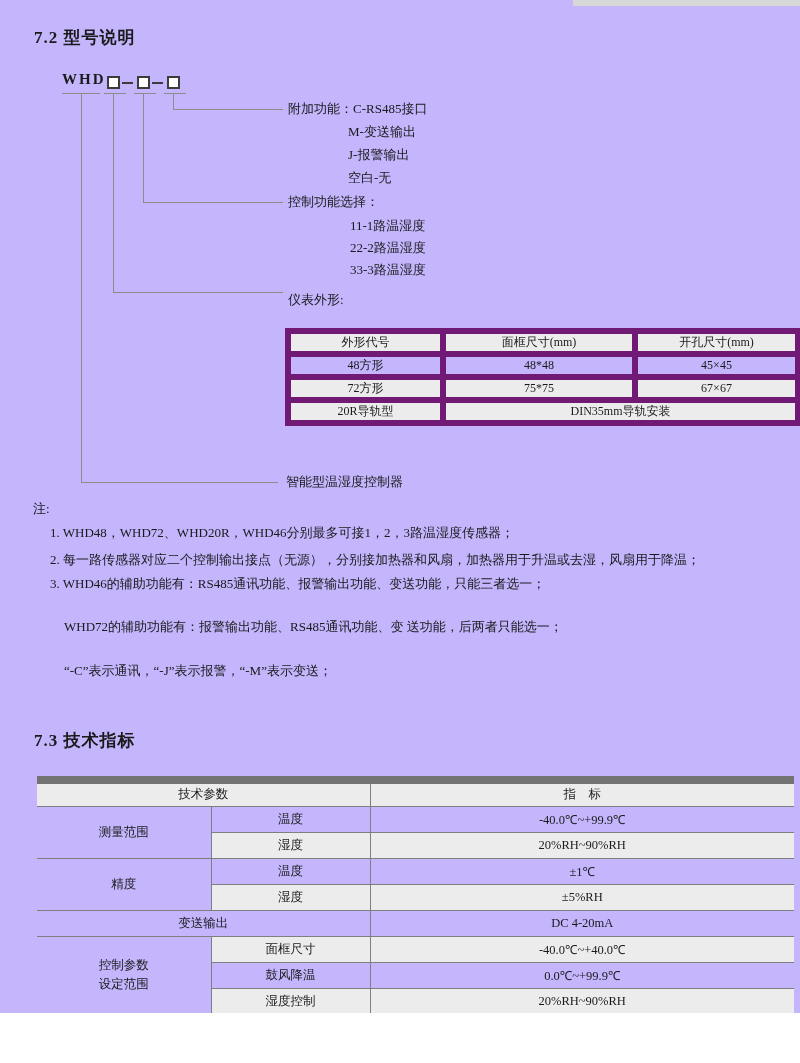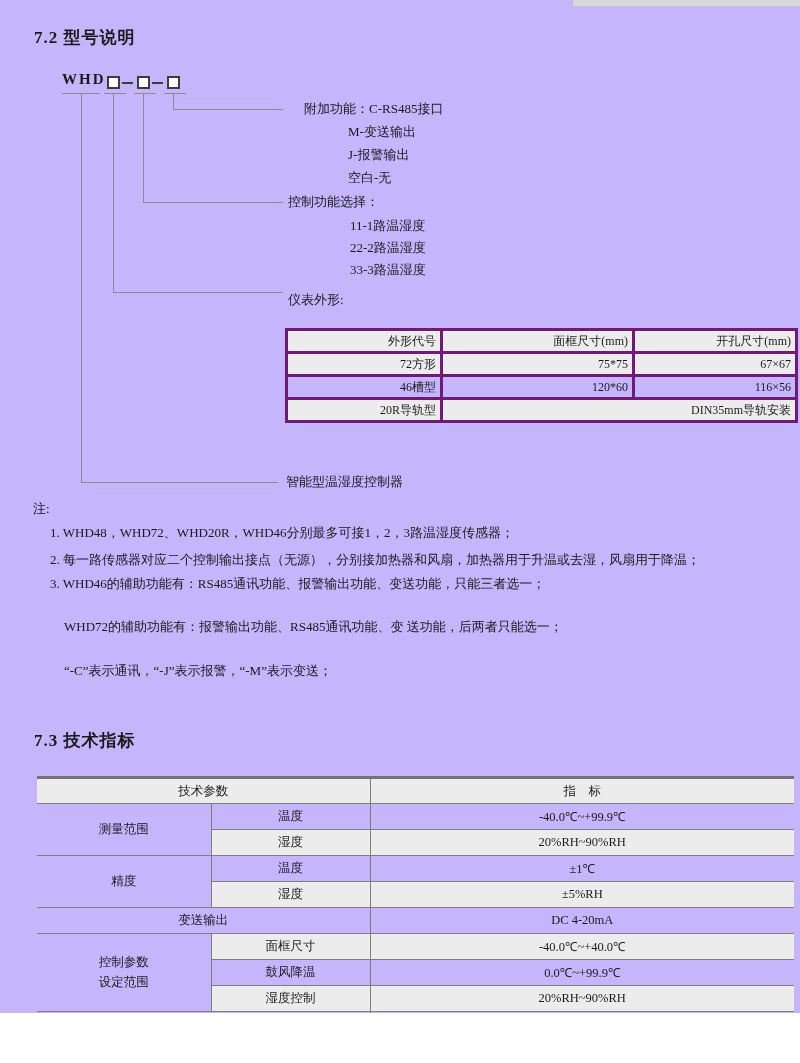--- a/index.html
+++ b/index.html
@@ -18,30 +18,30 @@
   .whd { left:62px; top:71px; font-size:15px; font-weight:bold; letter-spacing:2px; }
   .mbox { width:13px; height:13px; border:2px solid #3c3c3c; top:76px; background:#fff; }
   .dash { height:2px; background:#3c3c3c; top:82px; }
   .uline { height:1px; background:#8c8c8c; top:93px; }
   .vline { width:1px; background:#8c8c8c; }
   .hline { height:1px; background:#8c8c8c; }
   .dlabel { font-size:13px; line-height:16px; white-space:nowrap; }
 
   
   .mt { left:285px; top:328px; width:510px; border-collapse:collapse; table-layout:fixed; }
-  .mt td, .mt th { border:3px solid #701a75; font-size:12px; font-weight:normal;
-                   text-align:right; height:23px; padding:0 4px; white-space:nowrap; }
+  .mt td, .mt th { border:6px solid #701a75; font-size:12px; font-weight:normal;
+                   text-align:center; height:23px; padding:0 4px; white-space:nowrap; }
   .shade { background:#ececec; }
 
   
   .note { font-size:13px; white-space:nowrap; line-height:17px; }
 
   
   .spec { left:37px; top:776px; width:757px; border-collapse:collapse; table-layout:fixed;
-          border-top:3px solid #737373; border-bottom:3px solid #1a1a1a; }
+          border-top:8px solid #737373; border-bottom:3px solid #1a1a1a; }
   .spec td { border-top:1px solid #7f7f7f; font-size:12.5px; text-align:center;
              height:26px; padding:0 4px; }
   .spec .vl { border-left:1px solid #7f7f7f; }
   .pre { white-space:pre; }
   .two-line { white-space:pre-line; line-height:1.55; }
 </style>
 </head>
 <body>
 
 <div class="page">
@@ -66,21 +66,21 @@
     <div class="abs vline" style="left:81px;top:94px;height:388px;"></div>
     <div class="abs vline" style="left:113px;top:94px;height:198px;"></div>
     <div class="abs vline" style="left:143px;top:94px;height:108px;"></div>
     <div class="abs vline" style="left:173px;top:94px;height:15px;"></div>
 
     <div class="abs hline" style="left:173px;top:109px;width:110px;"></div>
     <div class="abs hline" style="left:143px;top:202px;width:140px;"></div>
     <div class="abs hline" style="left:113px;top:292px;width:170px;"></div>
     <div class="abs hline" style="left:81px;top:482px;width:197px;"></div>
 
-    <div class="abs dlabel" style="left:288px;top:101px;margin-left:16px;">附加功能：C-RS485接口</div>
+    <div class="abs dlabel" style="left:288px;top:101px;">附加功能：C-RS485接口</div>
     <div class="abs dlabel" style="left:348px;top:124px;">M-变送输出</div>
     <div class="abs dlabel" style="left:348px;top:147px;">J-报警输出</div>
     <div class="abs dlabel" style="left:348px;top:170px;">空白-无</div>
 
     <div class="abs dlabel" style="left:288px;top:194px;">控制功能选择：</div>
     <div class="abs dlabel" style="left:350px;top:218px;">11-1路温湿度</div>
     <div class="abs dlabel" style="left:350px;top:240px;">22-2路温湿度</div>
     <div class="abs dlabel" style="left:350px;top:262px;">33-3路温湿度</div>
 
     <div class="abs dlabel" style="left:288px;top:292px;">仪表外形:</div>
@@ -93,28 +93,28 @@
         <col style="width:192px">
         <col style="width:163px">
       </colgroup>
     <tbody>
         <tr>
       <th class="shade">外形代号</th>
       <th class="shade">面框尺寸(mm)</th>
       <th class="shade">开孔尺寸(mm)</th>
     </tr>
     <tr>
+      <td>48方形</td>
+      <td>48*48</td>
+      <td>45×45</td>
+    </tr>
+    <tr>
       <td class="shade">72方形</td>
       <td class="shade">75*75</td>
       <td class="shade">67×67</td>
-    </tr>
-    <tr>
-      <td>46槽型</td>
-      <td>120*60</td>
-      <td>116×56</td>
     </tr>
     <tr>
       <td class="shade">20R导轨型</td>
       <td class="shade" colspan="2">DIN35mm导轨安装</td>
     </tr>
   </tbody>
     </table>
 
   <div class="abs note" style="left:33px;top:500px;">注:</div>
   <div class="abs note" style="left:50px;top:524px;">1. WHD48，WHD72、WHD20R，WHD46分别最多可接1，2，3路温湿度传感器；</div>

